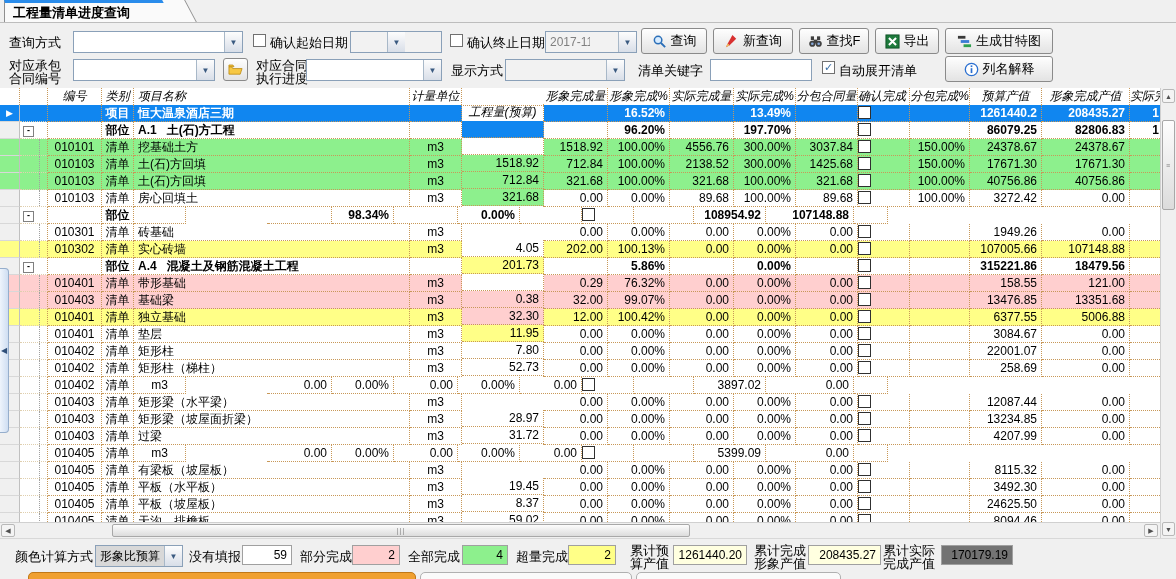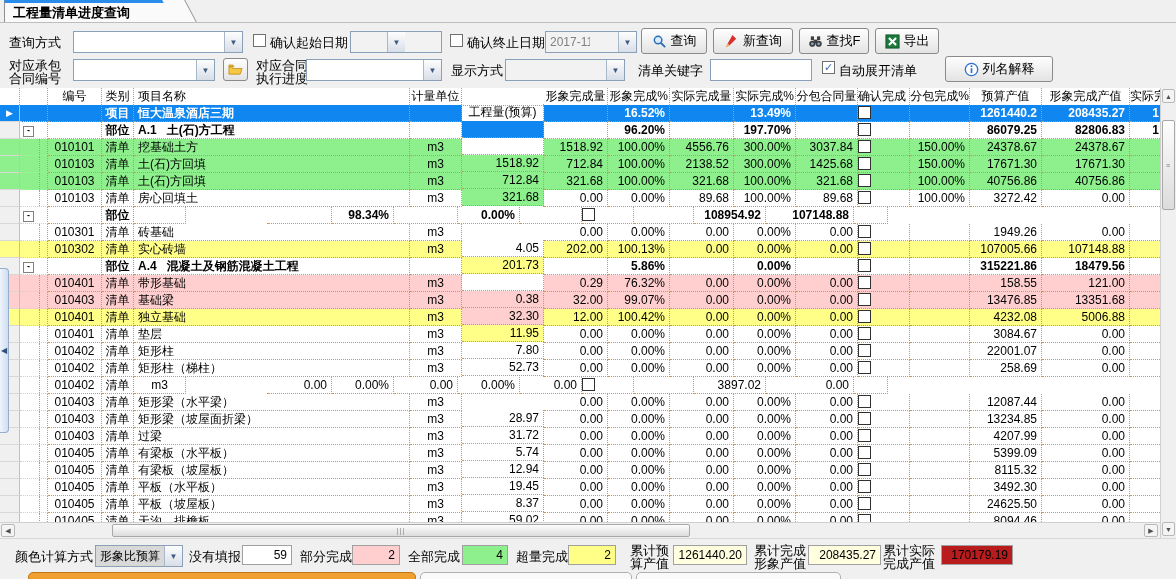--- a/index.html
+++ b/index.html
@@ -34,21 +34,21 @@
     border:1px solid #8a8a8a;border-radius:3px;box-sizing:border-box;
     display:flex;align-items:center;justify-content:center;gap:4px;font-size:13px;color:#000;cursor:default;}
   .btn svg{width:15px;height:15px;}
   .input{position:absolute;height:22px;background:#fff;border:1px solid #8aa0b8;box-sizing:border-box;}
 
   
   .grid{position:absolute;left:0;top:88px;width:1176px;height:450px;background:#fff;overflow:hidden;}
   .gheader{position:absolute;left:0;top:0;width:1160px;height:17px;display:flex;background:#fff;
     border-bottom:1px dotted #c89858;}
   .hcell{box-sizing:border-box;height:17px;line-height:16px;font-size:12px;text-align:center;
-    border-right:1px dotted #c89858;overflow:hidden;white-space:nowrap;flex:none;}
+    border-right:1px dotted #c89858;overflow:hidden;white-space:nowrap;flex:none;font-style:italic;}
   .gbody{position:absolute;left:0;top:17px;width:1160px;height:417px;overflow:hidden;}
   .grow{display:flex;height:17px;flex:none;}
   .cell{box-sizing:border-box;height:17px;line-height:16px;font-size:12px;flex:none;
     border-right:1px dotted #c89858;border-bottom:1px dotted #c89858;
     overflow:hidden;white-space:pre;background:#fff;}
   .ind{width:20px;background:#f0f0f0;border-right:1px solid #c0c0c0;border-bottom:1px solid #d8d8d8;
     text-align:center;font-size:9px;color:#000;}
   .tree{width:28px;background:#fff;border-bottom:1px dotted #e0cfae;position:relative;}
   .tree .minus{position:absolute;left:3px;top:4px;width:9px;height:9px;border:1px solid #808080;
     background:#fff;font-size:9px;line-height:7px;text-align:center;color:#000;}
@@ -166,20 +166,28 @@
       <span>查找F</span>
     </div>
     <div class="btn" style="left:875px;top:5px;width:64px;">
       <svg viewBox="0 0 16 16">
           <rect x="1" y="1" width="14" height="14" fill="#1e7a3c"></rect>
           <rect x="1" y="1" width="14" height="14" fill="none" stroke="#0e5226"></rect>
           <path d="M4.2 4.2 L11.8 11.8 M11.8 4.2 L4.2 11.8" stroke="#fff" stroke-width="2.2"></path>
         </svg>
       <span>导出</span>
     </div>
+    <div class="btn" style="left:945px;top:5px;width:108px;">
+      <svg viewBox="0 0 16 16">
+          <rect x="1" y="2" width="8" height="3" fill="#3a3a3a"></rect>
+          <rect x="4" y="6.5" width="9" height="3" fill="#3a7bd5"></rect>
+          <rect x="7" y="11" width="8" height="3" fill="#30a050"></rect>
+        </svg>
+      <span>生成甘特图</span>
+    </div>
 
     <span class="lbl" style="left:9px;top:36px;">对应承包
 合同编号</span>
     <div class="combo" style="left:73px;top:36px;width:142px;">
       <span class="val"></span>
         <span class="dd">▼</span>
     </div>
     <div class="btn" style="left:223px;top:35px;width:25px;height:23px;">
       <svg viewBox="0 0 16 16">
           <path d="M1 5 L1 13 L13 13 L15 7 L5 7 L4 5 Z" fill="#f7c844" stroke="#b8860b" stroke-width="0.8"></path>
@@ -467,21 +475,21 @@
           <div class="cell c-name">独立基础</div>
           <div class="cell c-unit">m3</div>
           <div class="cell c-qty num">11.95</div>
           <div class="cell c-img_qty num">12.00</div>
           <div class="cell c-img_pct num">100.42%</div>
           <div class="cell c-act_qty num">0.00</div>
           <div class="cell c-act_pct num">0.00%</div>
           <div class="cell c-sub_qty num">0.00</div>
           <div class="cell c-confirm"><span class="gcb"></span></div>
           <div class="cell c-sub_pct num"></div>
-          <div class="cell c-budget num">4232.08</div>
+          <div class="cell c-budget num">6377.55</div>
           <div class="cell c-img_val num">5006.88</div>
           <div class="cell c-extra num"></div>
         </div>
         <div class="grow rk-item">
           <div class="cell ind"></div>
           <div class="cell tree"><span class="dots"></span></div>
           <div class="cell c-no">010401</div>
           <div class="cell c-cat">清单</div>
           <div class="cell c-name">垫层</div>
           <div class="cell c-unit">m3</div>
@@ -608,21 +616,20 @@
           <div class="cell c-sub_pct num"></div>
           <div class="cell c-budget num">4207.99</div>
           <div class="cell c-img_val num">0.00</div>
           <div class="cell c-extra num"></div>
         </div>
         <div class="grow rk-item">
           <div class="cell ind"></div>
           <div class="cell tree"><span class="dots"></span></div>
           <div class="cell c-no">010405</div>
           <div class="cell c-cat">清单</div>
-          <div class="cell c-name">有梁板（水平板）</div>
           <div class="cell c-unit">m3</div>
           <div class="cell c-qty num">12.94</div>
           <div class="cell c-img_qty num">0.00</div>
           <div class="cell c-img_pct num">0.00%</div>
           <div class="cell c-act_qty num">0.00</div>
           <div class="cell c-act_pct num">0.00%</div>
           <div class="cell c-sub_qty num">0.00</div>
           <div class="cell c-confirm"><span class="gcb"></span></div>
           <div class="cell c-sub_pct num"></div>
           <div class="cell c-budget num">5399.09</div>
@@ -736,21 +743,21 @@
     <span class="slbl" style="left:516px;top:11px;">超量完成</span>
     <div class="sbox" style="left:568px;top:6px;width:48px;background:var(--yellow,#ffff87);">2</div>
     <span class="slbl" style="left:630px;top:5px;">累计预
 算产值</span>
     <div class="sbox" style="left:673px;top:6px;width:74px;background:#ffffe0;">1261440.20</div>
     <span class="slbl" style="left:754px;top:5px;">累计完成
 形象产值</span>
     <div class="sbox" style="left:808px;top:6px;width:73px;background:#ffffe0;">208435.27</div>
     <span class="slbl" style="left:883px;top:5px;">累计实际
 完成产值</span>
-    <div class="sbox" style="left:941px;top:6px;width:72px;background:#b91c1c;">170179.19</div>
+    <div class="sbox" style="left:941px;top:6px;width:72px;background:#737373;">170179.19</div>
   </div>
 
   <div class="btabs">
     <div class="btab active" style="left:28px;width:388px;"></div>
     <div class="btab" style="left:420px;width:212px;"></div>
     <div class="btab" style="left:636px;width:205px;"></div>
   </div>
 
 </div>
 

